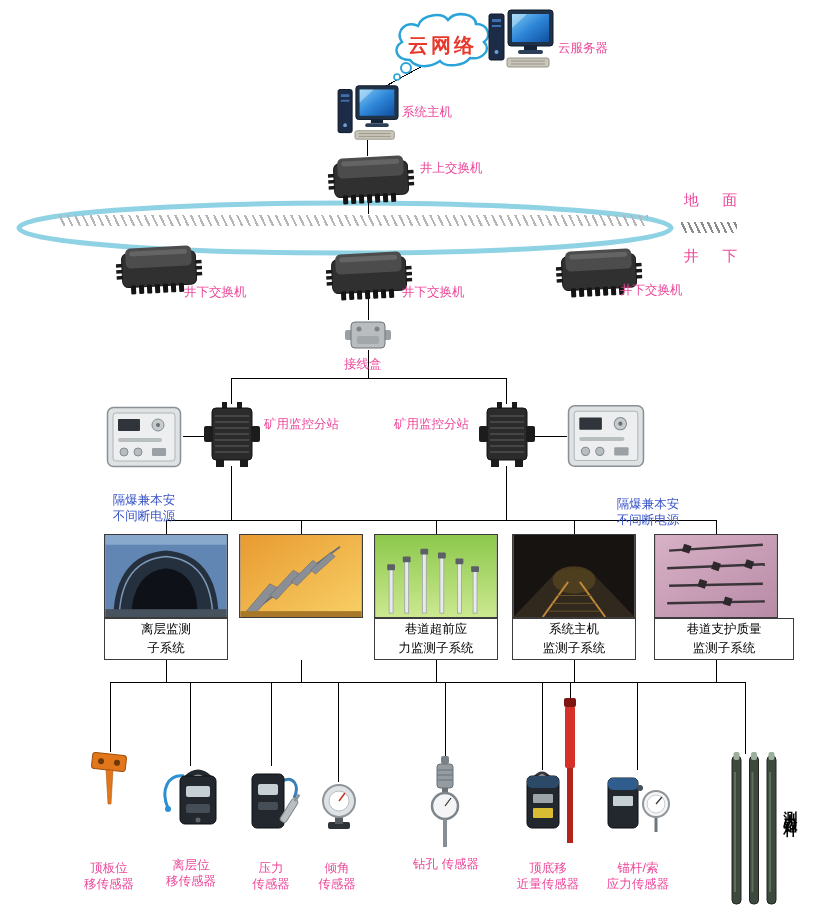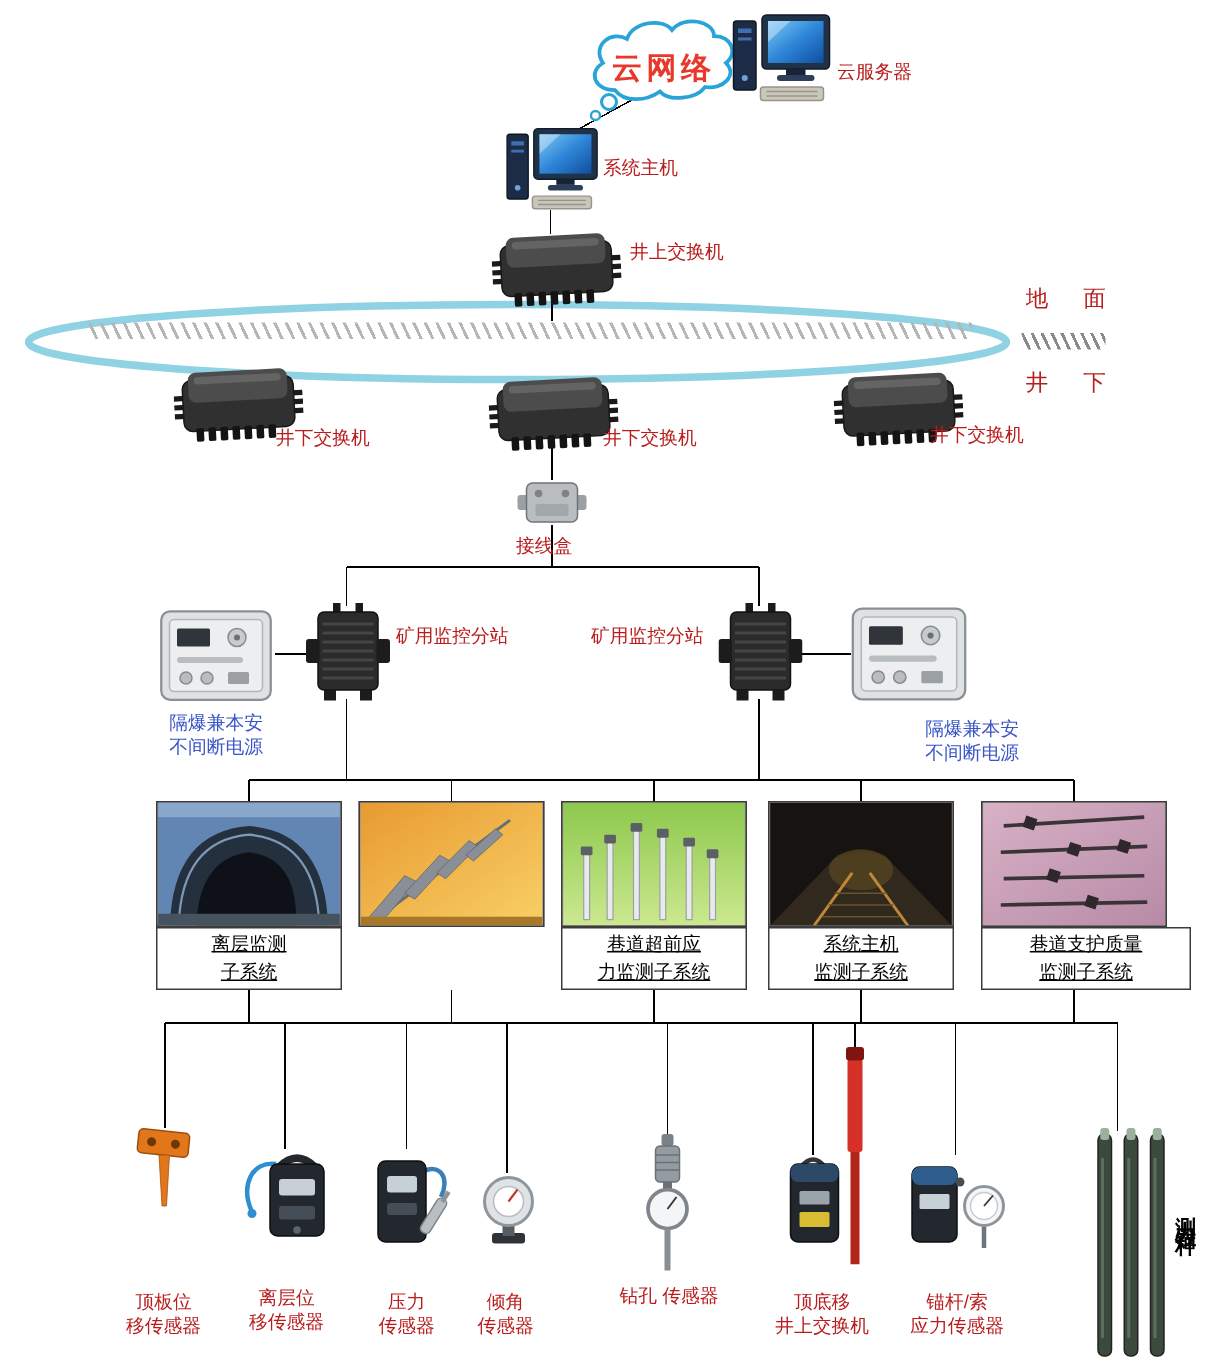--- a/index.html
+++ b/index.html
@@ -1,29 +1,29 @@
 <!DOCTYPE html>
 <html><head>
 <meta charset="utf-8">
 <style>
   * { margin:0; padding:0; box-sizing:border-box; }
   html,body { background:#ffffff; font-family:"Liberation Sans","DejaVu Sans",sans-serif; }
   #canvas { position:relative; width:813px; height:909px; background:#fff; overflow:hidden; }
   .node { position:absolute; }
   .node svg { display:block; width:100%; height:100%; }
-  .lbl { position:absolute; font-size:12.5px; line-height:1.3; color:#b91c1c; text-align:center; white-space:pre-line; }
+  .lbl { position:absolute; font-size:12.5px; line-height:1.3; color:#ec4899; text-align:center; white-space:pre-line; }
   .lbl.left { text-align:left; }
   .zone { font-size:15px; font-weight:normal; letter-spacing:5px; white-space:pre; }
-  .blue { color:#3a55c8; }
+  .blue { color:#3a55c8;margin-top:18px; }
   .tilt { transform:rotate(-3deg); }
   .hatch { position:absolute; background:repeating-linear-gradient(65deg, transparent 0 5px, #b6b6b6 5px 7px); }
   .hatch.dark { background:repeating-linear-gradient(65deg, transparent 0 4px, #8a8a8a 4px 6px); }
   .cardimg { position:absolute; border:1px solid #3c3c3c; overflow:hidden; background:#999; }
   .cardimg svg { display:block; width:100%; height:100%; }
-  .cardlabel { position:absolute; border:1px solid #3c3c3c; background:#fff; display:flex; align-items:center; justify-content:center;text-decoration:underline; }
+  .cardlabel { position:absolute; border:1px solid #3c3c3c; background:#fff; display:flex; align-items:center; justify-content:center; }
   .cardlabel span { font-size:12.5px; line-height:1.5; text-align:center; white-space:pre-line; color:#000; }
   .vlbl { position:absolute; writing-mode:vertical-rl; text-orientation:upright; font-size:14px; font-weight:bold; letter-spacing:4px; color:#000; }
   .cloudtext { position:absolute; font-size:20px; font-weight:bold; color:#e8382c; letter-spacing:3px; }
   #wires { position:absolute; left:0; top:0; }
   #wires line { stroke:#000; stroke-width:1; }
 </style>
 </head>
 <body>
 
 <div id="canvas">
@@ -518,21 +518,21 @@
     </svg>
   </div>
   <div class="node" style="left:562px;top:698px;width:16px;height:145px">
     <svg viewBox="0 0 16 145">
       <rect x="5" y="8" width="6" height="137" fill="#b3241b"></rect>
       <rect x="3" y="8" width="10" height="62" rx="2" fill="#d53129"></rect>
       <rect x="2" y="0" width="12" height="9" rx="2" fill="#7e1510"></rect>
     </svg>
   </div>
   <div class="lbl" style="left:510px;top:860px;width:76px">顶底移
-井上交换机</div>
+近量传感器</div>
 
   <div class="node" style="left:602px;top:768px;width:70px;height:70px">
     <svg viewBox="0 0 70 70">
       <rect x="6" y="10" width="30" height="50" rx="5" fill="#23282e" stroke="#0c0e10"></rect>
       <rect x="6" y="10" width="30" height="12" rx="5" fill="#2f5e8e"></rect>
       <rect x="11" y="28" width="20" height="10" rx="1" fill="#c7d0d4"></rect>
       <circle cx="38" cy="20" r="3" fill="#454e56"></circle>
       <line x1="54" y1="48" x2="54" y2="64" stroke="#6e767c" stroke-width="3"></line>
       <circle cx="54" cy="36" r="13" fill="#f6f6f6" stroke="#8e969c" stroke-width="2"></circle>
       <circle cx="54" cy="36" r="9" fill="#fff" stroke="#c8cdd0" stroke-width="1"></circle>

